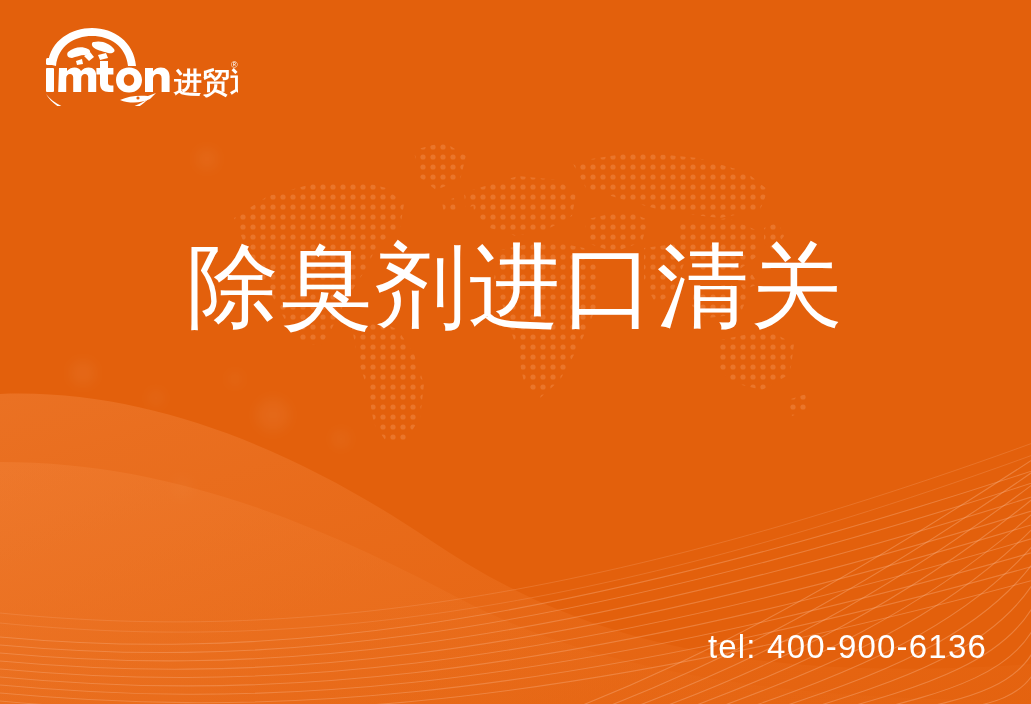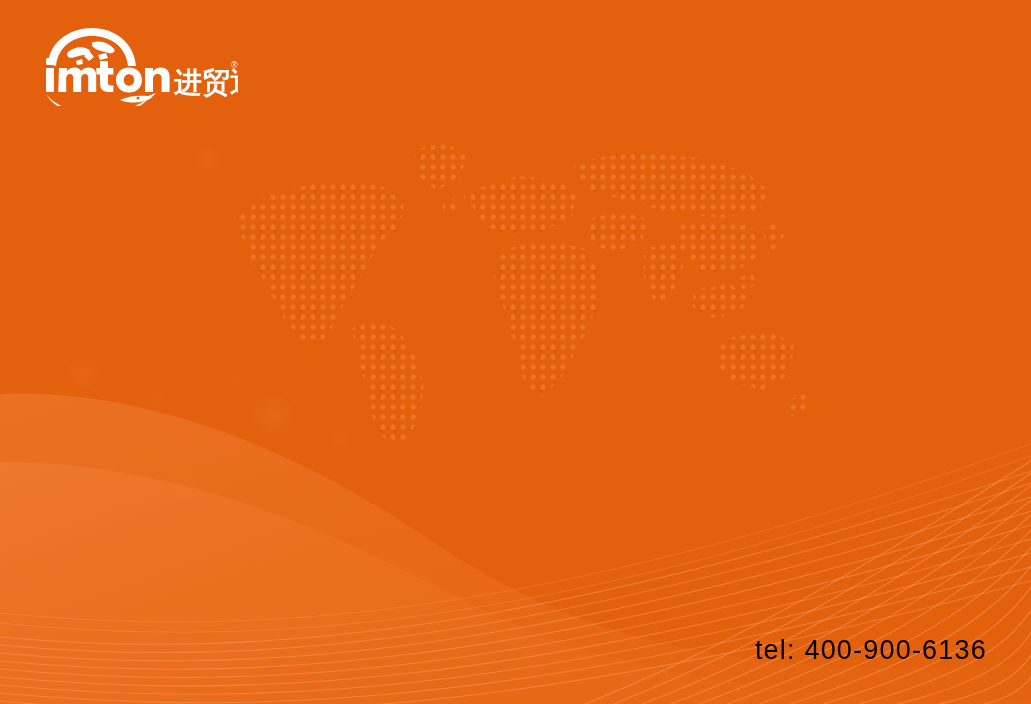--- a/index.html
+++ b/index.html
@@ -76,22 +76,22 @@
   }
   #headline .hl-line {
     display: block;
   }
 
   
   #tel {
     position: absolute;
     right: 44px;
     bottom: 38px;
-    color: #000000;
-    font-size: 27px;
+    color: #ffffff;
+    font-size: 33px;
     letter-spacing: 1.2px;
     font-weight: 400;
     white-space: nowrap;
   }
 </style>
 </head>
 <body>
 
 <div id="banner">
 
@@ -254,17 +254,18 @@
         <path d="M8 66 C 22 84, 56 90, 84 82 C 96 79, 104 75, 110 71
                  C 104 78, 92 85, 76 88 C 48 93, 18 84, 8 66 Z"></path>
         <path d="M82 72 C 90 68, 100 67, 110 68 L118 65 L112 71
                  C 104 75, 92 76, 82 72 Z"></path>
         <circle cx="100" cy="70" r="1.6" fill="#e3600c"></circle>
       </g>
     </svg>
   </div>
 
   <div id="headline">
+    <span class="hl-line">除臭剂进口清关</span>
   </div>
 
   <div id="tel">tel: 400-900-6136</div>
 
 </div>
 
 </body></html>

